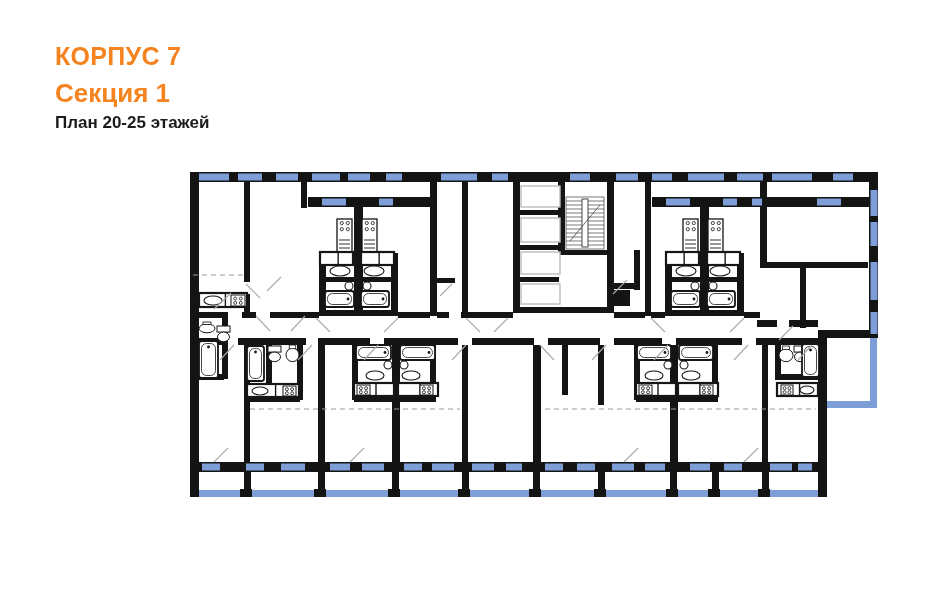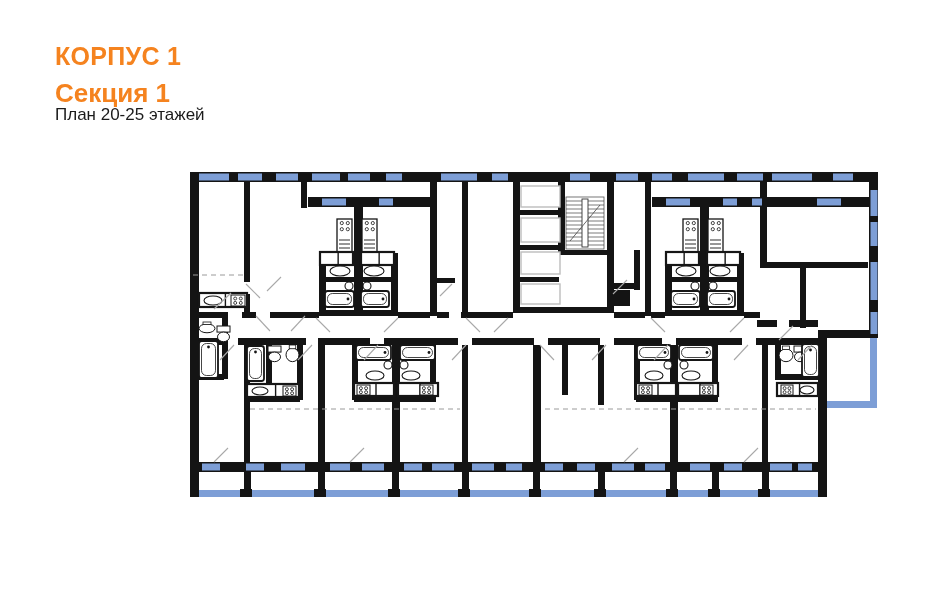--- a/index.html
+++ b/index.html
@@ -1,29 +1,29 @@
 <!DOCTYPE html>
 <html><head>
 <meta charset="utf-8">
 <style>
   html,body{margin:0;padding:0;background:#ffffff;}
   .stage{position:relative;width:941px;height:600px;background:#fff;overflow:hidden;
          font-family:"Liberation Sans",sans-serif;}
   .header{position:absolute;left:55px;top:44px;line-height:1;}
   .t1{font-size:25px;font-weight:bold;letter-spacing:.3px;}
   .t2{font-size:26px;font-weight:bold;margin-top:11px;}
-  .t3{font-size:17px;font-weight:normal;color:#1b1b1b;}
+  .t3{font-size:17px;font-weight:bold;color:#1b1b1b;margin-top:8px;}
   svg.plan{position:absolute;left:0;top:0;}
 </style>
 </head>
 <body>
 
 <div class="stage">
   <div class="header">
-    <div class="t1 accent" style="color: rgb(245, 131, 31);">КОРПУС 1</div>
+    <div class="t1 accent" style="color: rgb(245, 131, 31);">КОРПУС 7</div>
     <div class="t2 accent" style="color: rgb(245, 131, 31);">Секция 1</div>
     <div class="t3">План 20-25 этажей</div>
   </div>
   <svg class="plan" id="fp" width="941" height="600" xmlns="http://www.w3.org/2000/svg" viewBox="0 0 941 600">
       <rect x="199" y="490" width="628" height="7" fill="#7D9ED6"></rect>
       <rect x="870" y="338" width="7" height="66" fill="#7D9ED6"></rect>
       <rect x="827" y="401" width="50" height="7" fill="#7D9ED6"></rect>
       <rect x="190" y="172" width="688" height="10" fill="#141414"></rect>
       <rect x="190" y="172" width="9" height="325" fill="#141414"></rect>
       <rect x="869" y="172" width="9" height="166" fill="#141414"></rect>

